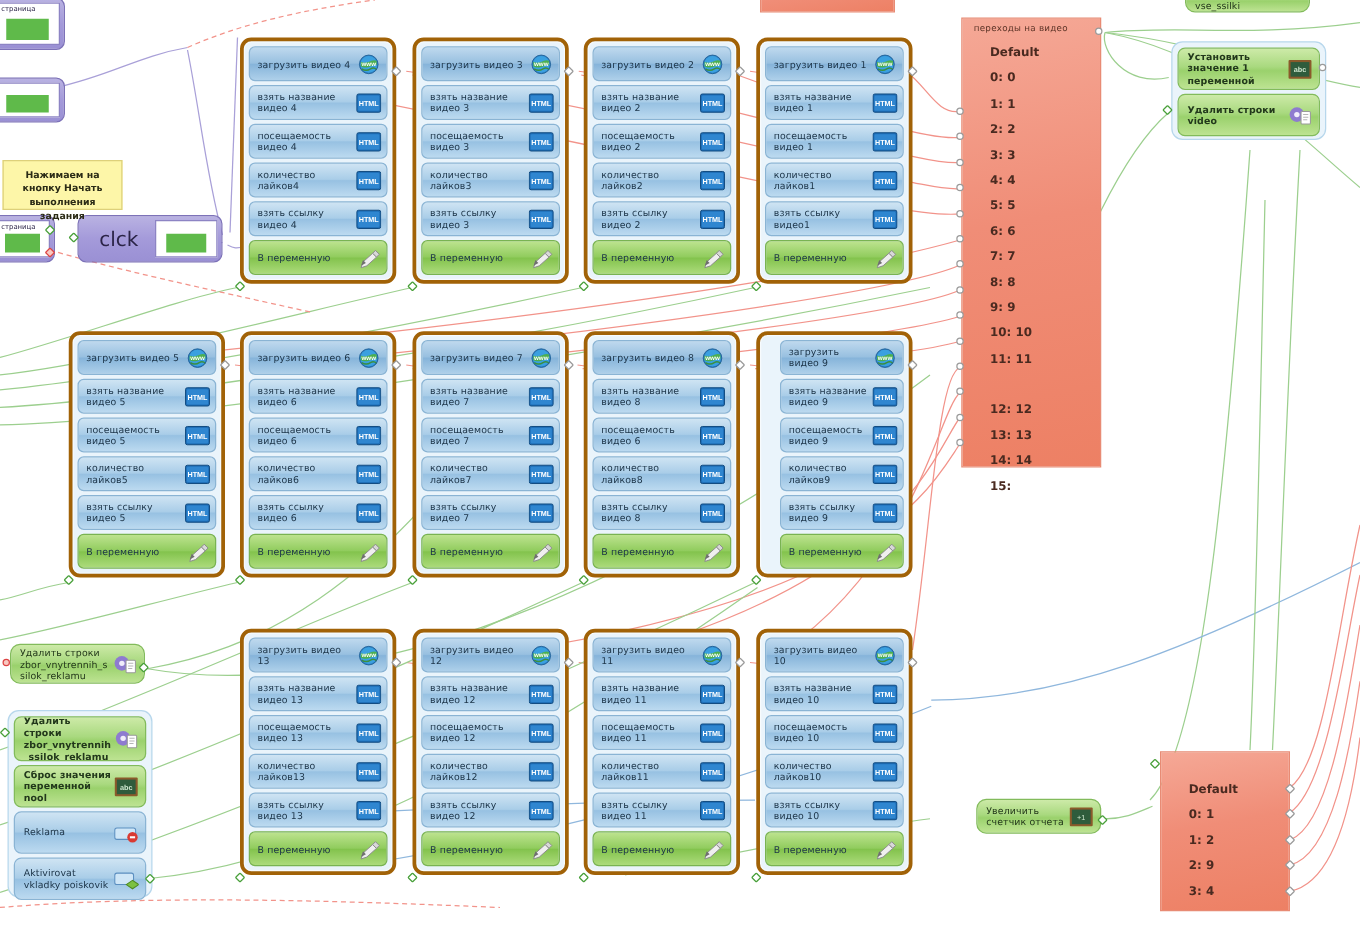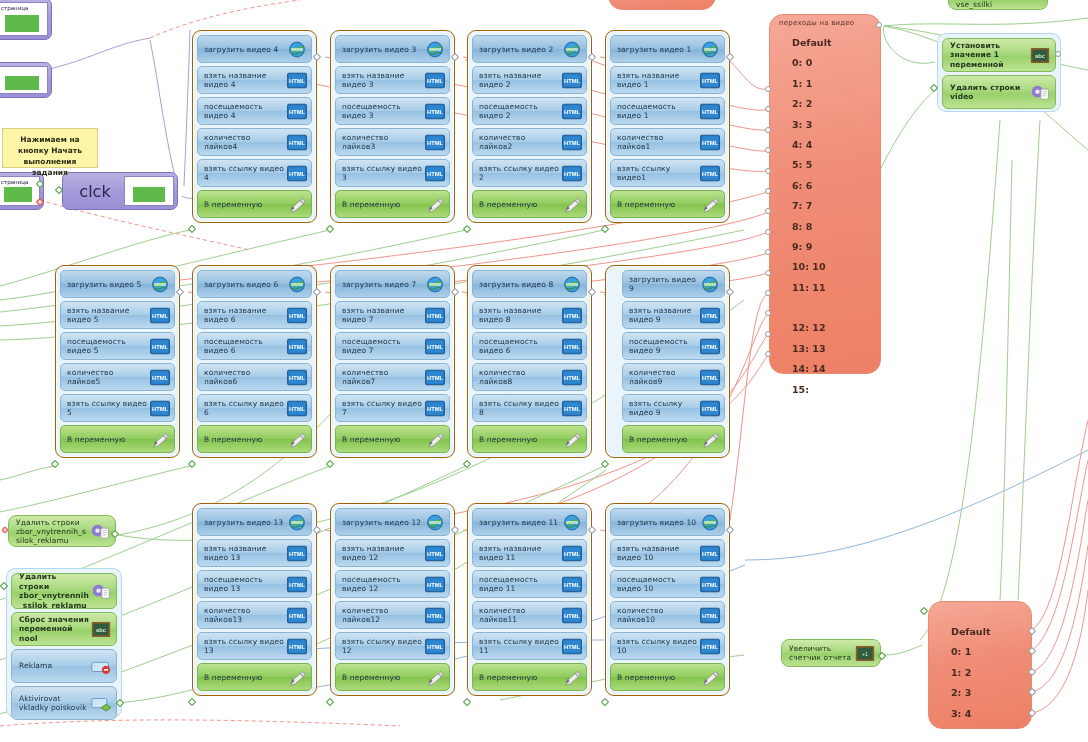--- a/index.html
+++ b/index.html
@@ -8,21 +8,21 @@
     font-family:"DejaVu Sans","Liberation Sans",sans-serif;
     position:relative;
   }
   #canvas{position:absolute;inset:0;width:1088px;height:742px;}
   #wires{position:absolute;left:0;top:0;width:1088px;height:742px;pointer-events:none;}
 
   
   .vcard{
     position:absolute;width:125px;
     background:#eaf4fb;
-    border:1px solid #a16207;
+    border:3px solid #a16207;
     border-radius:9px;
     box-sizing:border-box;
     padding:4px;
     box-shadow:0 0 0 1px rgba(255,255,255,.6) inset;
   }
   .vrow{
     position:relative;height:28px;margin-bottom:3px;border-radius:5px;
     box-sizing:border-box;
     display:flex;align-items:center;
     padding:0 4px 0 6px;
@@ -41,21 +41,21 @@
   .vlabel{
     font-size:7.5px;line-height:9px;color:#1b3347;flex:1;
     letter-spacing:.1px;
     padding-right:2px;
     word-break:break-word;
   }
   .vicon{width:20px;height:17px;flex:0 0 20px;display:block;}
 
   
   .switchnode{
-    position:absolute;border-radius:14px;box-sizing:border-box;
+    position:absolute;border-radius:0;box-sizing:border-box;
     background:linear-gradient(170deg,#f5a896 0%,#f08d77 45%,#ed8064 100%);
     border:1px solid #e8miss;
     border:1px solid #e88b74;
   }
   .sw-title{font-size:7px;color:#5c3326;padding:4px 0 0 9px;letter-spacing:.2px;}
   .sw-case{font-size:9.5px;font-weight:bold;color:#4a2a20;padding-left:22px;}
 
   
   .gnode{
     position:absolute;box-sizing:border-box;border-radius:8px;
@@ -330,21 +330,21 @@
         <text x="12" y="13" font-size="7" fill="#cfe7cf" text-anchor="middle" font-family="sans-serif">+1</text>
       </svg>
   </div>
   <span class="port dia grn" style="left:879px;top:653px;"></span>
 
   <div class="switchnode" style="left:928px;top:601px;width:104px;height:128px;">
     <div id="sw-report-cases" style="padding-top:20px;">
         <div class="sw-case" style="line-height: 20.4px;">Default</div>
         <div class="sw-case" style="line-height: 20.4px;">0: 1</div>
         <div class="sw-case" style="line-height: 20.4px;">1: 2</div>
-        <div class="sw-case" style="line-height: 20.4px;">2: 3</div>
+        <div class="sw-case" style="line-height: 20.4px;">2: 9</div>
         <div class="sw-case" style="line-height: 20.4px;">3: 4</div>
       </div>
   </div>
   <span class="port dia grn" style="left:921px;top:608px;"></span>
 
 <div class="vcard" style="left: 192px; top: 30px;">
       <div class="vrow head">
         <span class="vlabel">загрузить видео 4</span>
         <svg class="vicon" viewBox="0 0 24 24">
           <circle cx="12" cy="12" r="10.5" fill="#2f7fc4"></circle>

